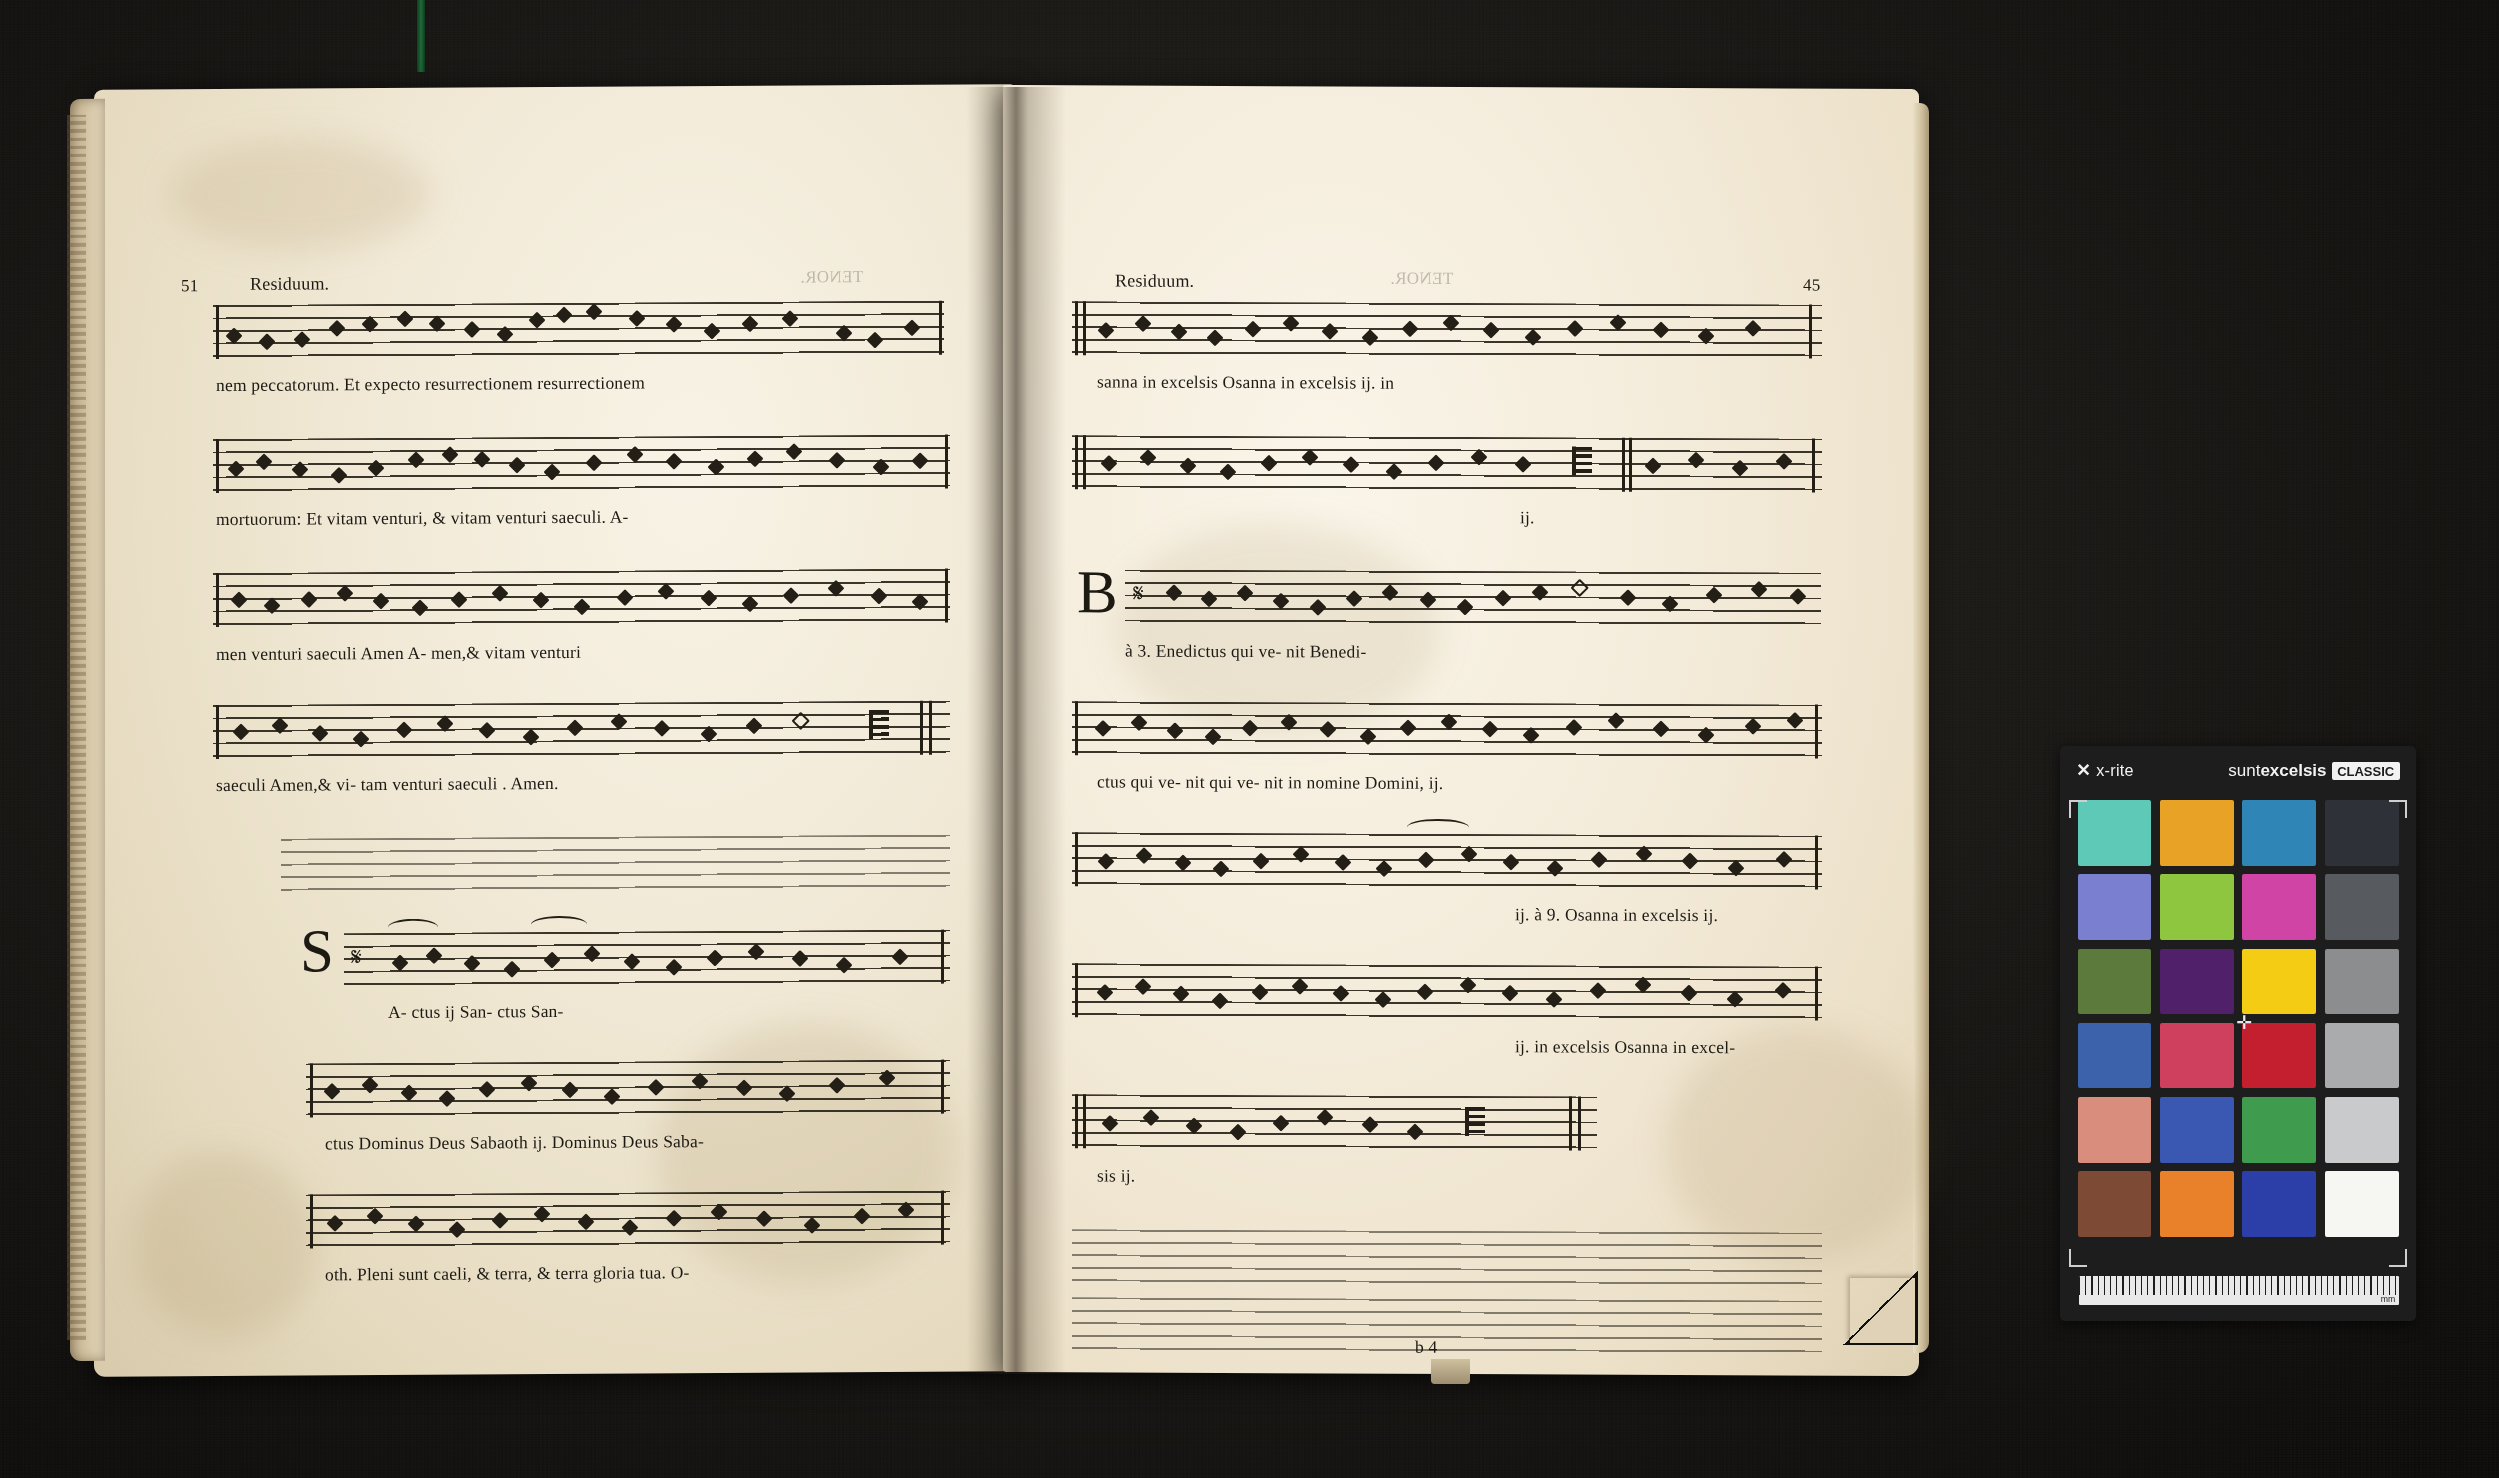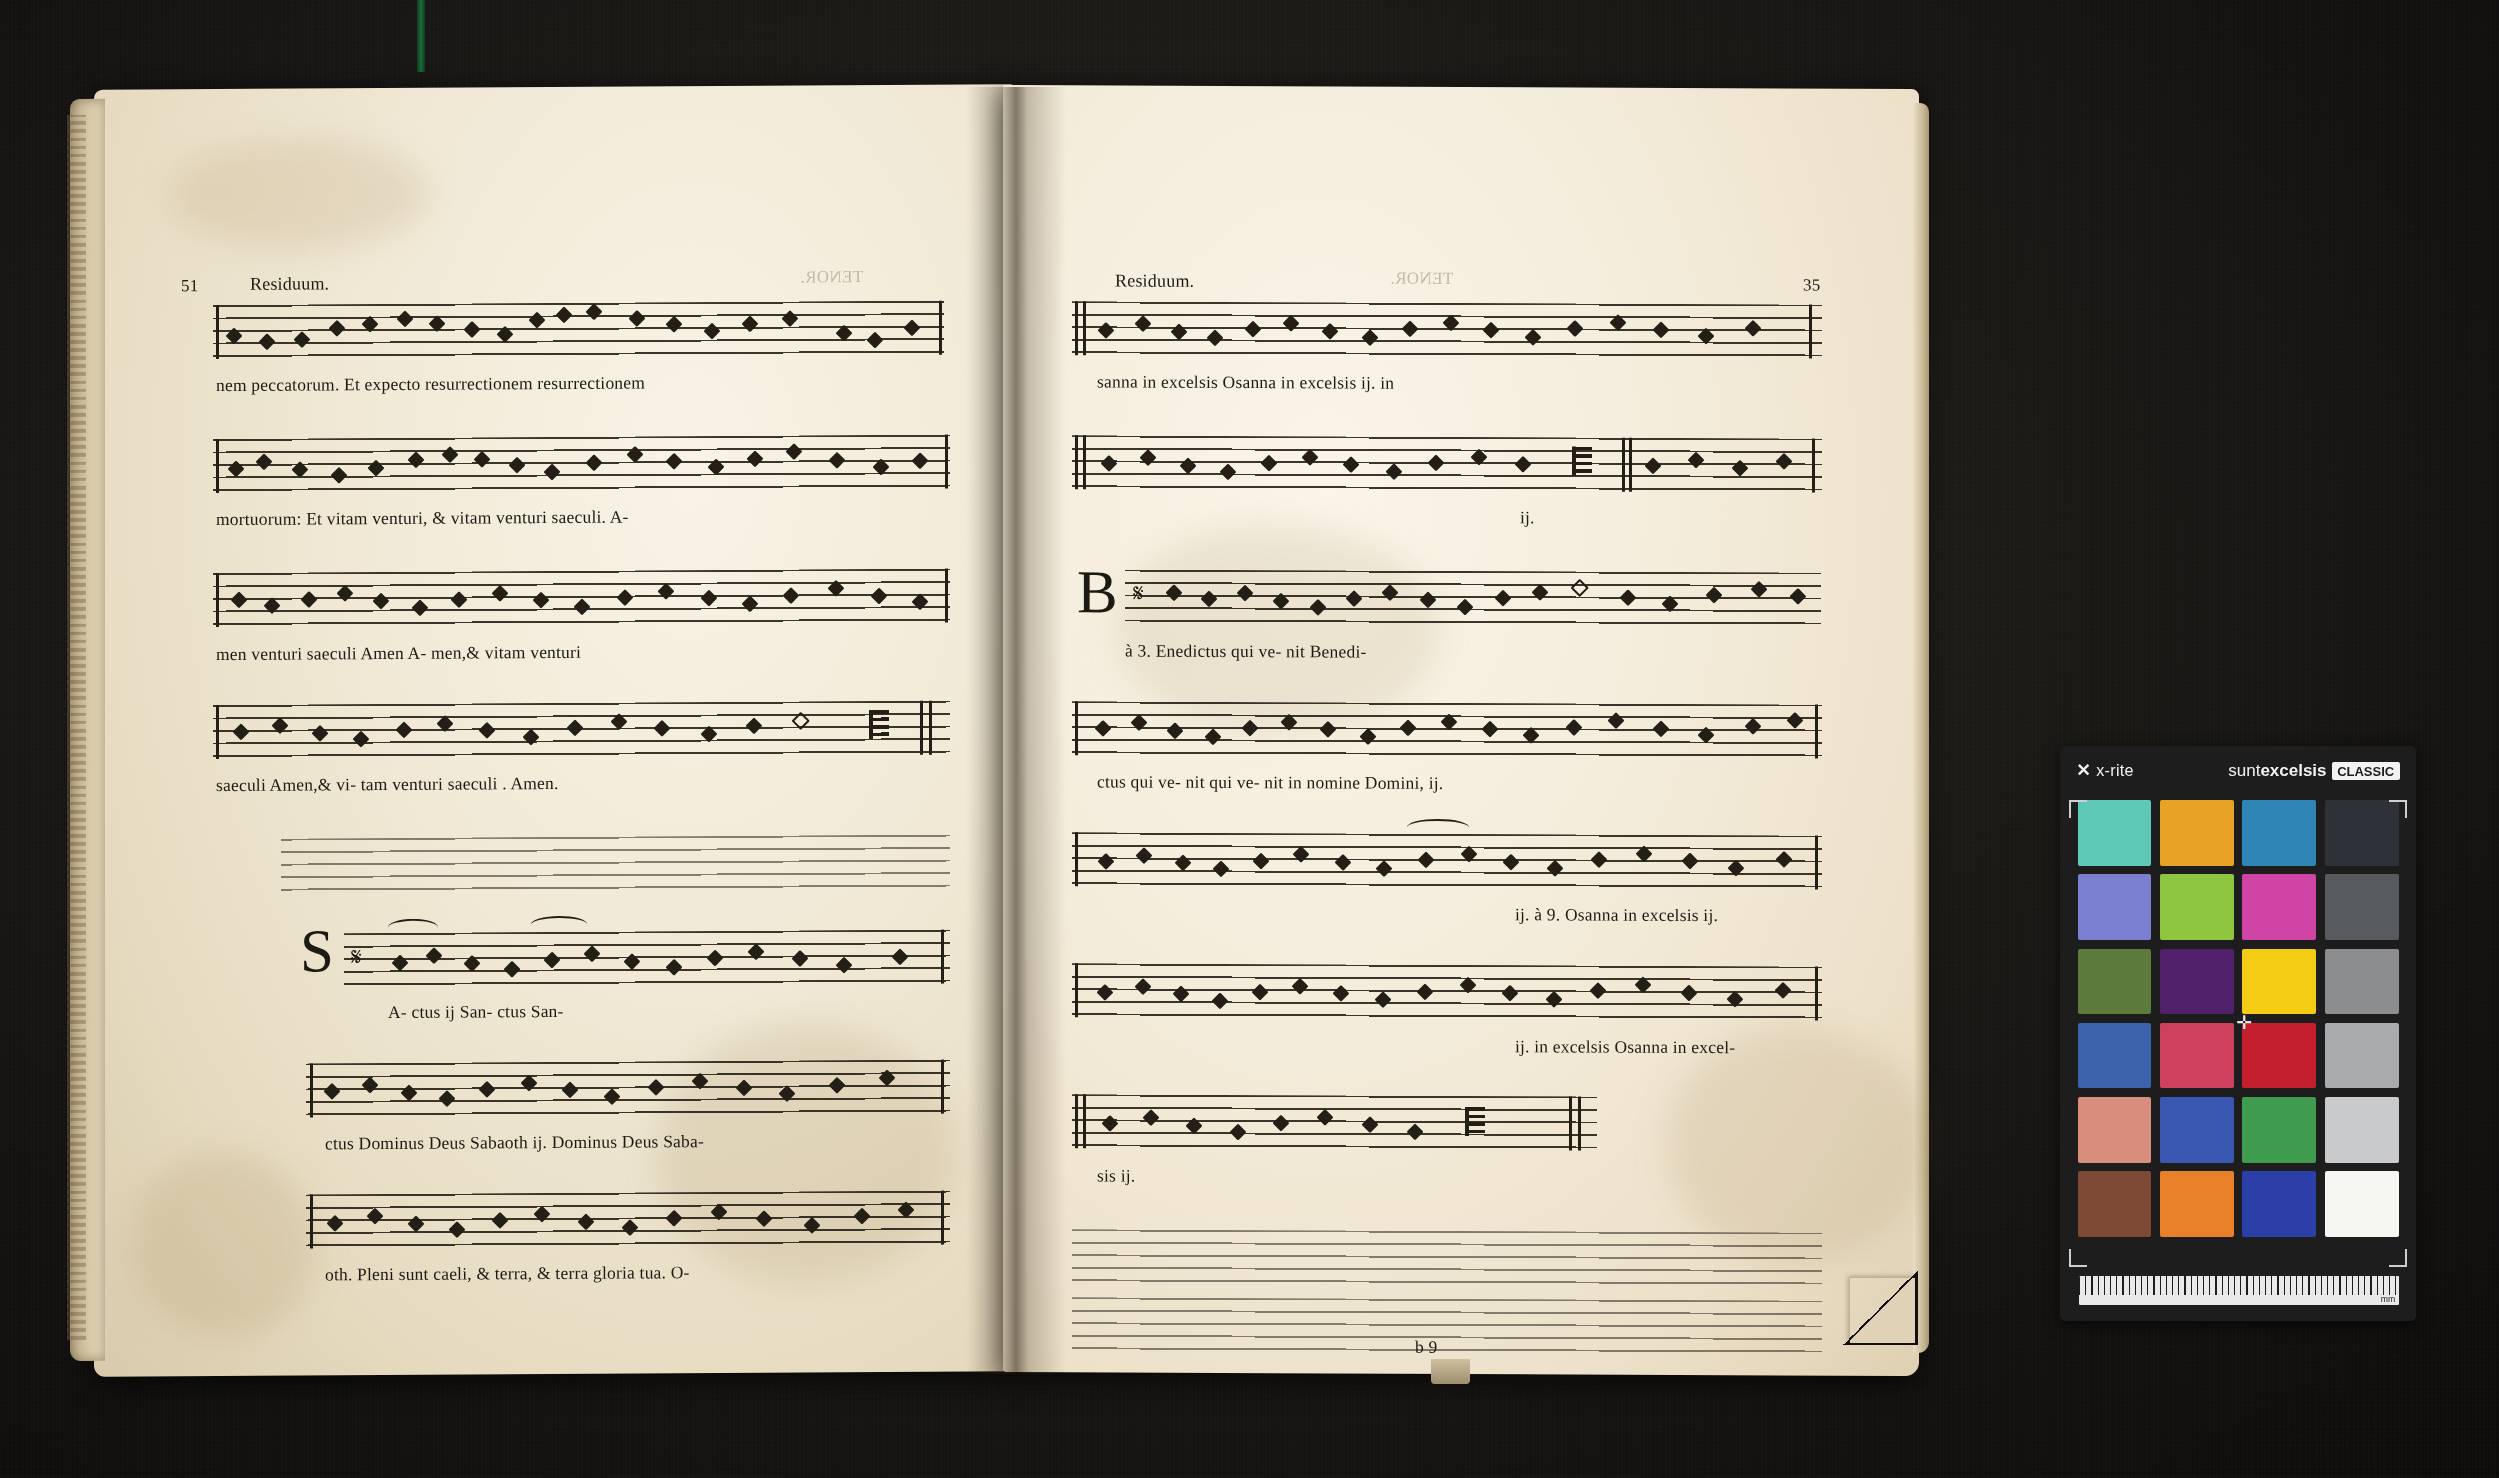--- a/index.html
+++ b/index.html
@@ -456,21 +456,21 @@
   </div>
 
   <div class="page" id="page-right">
     <div id="fore-edge"></div>
 
     <div class="stain" style="left:112px;top:437px;width:325px;height:212px;background:rgba(150,120,70,.13);"></div>
     <div class="stain" style="left:662px;top:937px;width:262px;height:237px;background:rgba(150,118,68,.14);"></div>
 
     <div class="page-inner">
       <div class="hdr-label" style="left:112px;top:185px;">Residuum.</div>
-      <div class="folio" style="left:800px;top:187px;">35</div>
+      <div class="folio" style="left:800px;top:187px;">45</div>
       <div class="ghost" style="left:387px;top:182px;">TENOR.</div>
 
       <div class="system" style="left:69px;top:216px;width:750px;"></div>
       <div class="bar" style="left:72px;top:216px;"></div>
       <div class="bar" style="left:80px;top:216px;"></div>
       <div class="nh" style="left:97px;top:239px;"></div>
       <div class="nh" style="left:134px;top:232px;"></div>
       <div class="nh" style="left:170px;top:240px;"></div>
       <div class="nh" style="left:206px;top:246px;"></div>
       <div class="nh" style="left:244px;top:237px;"></div>
@@ -615,21 +615,21 @@
       <div class="nh" style="left:361px;top:1032px;"></div>
       <div class="nh" style="left:406px;top:1039px;"></div>
       <div class="clef" style="left:462px;top:1020px;"></div>
       <div class="bar" style="left:566px;top:1009px;"></div>
       <div class="bar" style="left:575px;top:1009px;"></div>
       <div class="lyric" style="left:94px;top:1080px;">sis  ij.</div>
 
       <div class="system faint" style="left:69px;top:1144px;width:750px;"></div>
       <div class="system faint" style="left:69px;top:1212px;width:750px;"></div>
 
-      <div class="lyric" style="left:412px;top:1250px;">b  9</div>
+      <div class="lyric" style="left:412px;top:1250px;">b  4</div>
     </div>
   </div>
 
   <div id="gutter"></div>
   <div id="dog-ear"></div>
   <div id="dog-ear2"></div>
   <div id="bottom-tab"></div>
 </div>
 
 <div id="colorchecker">

